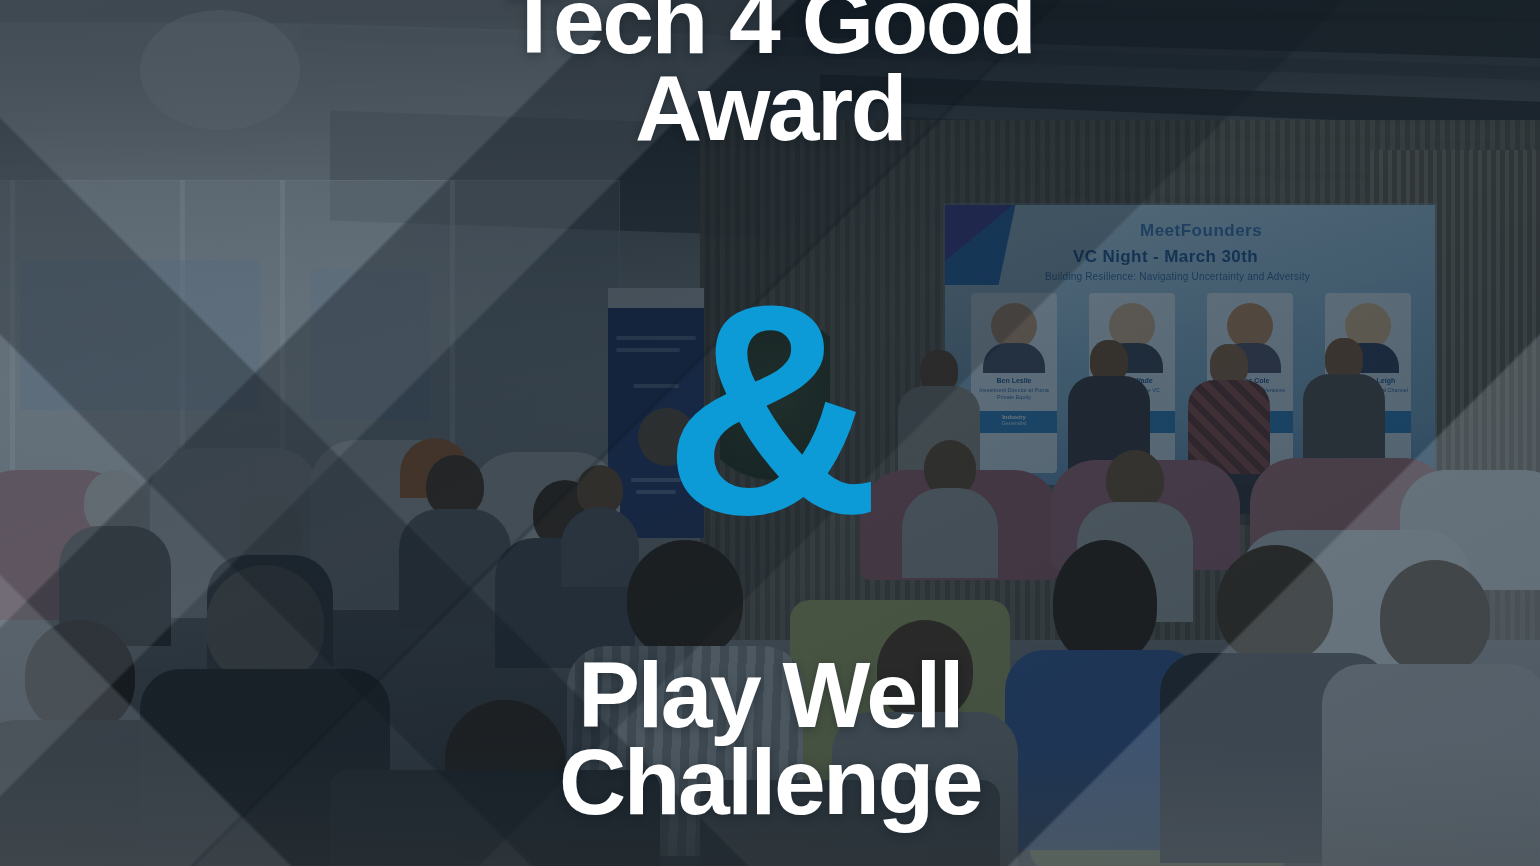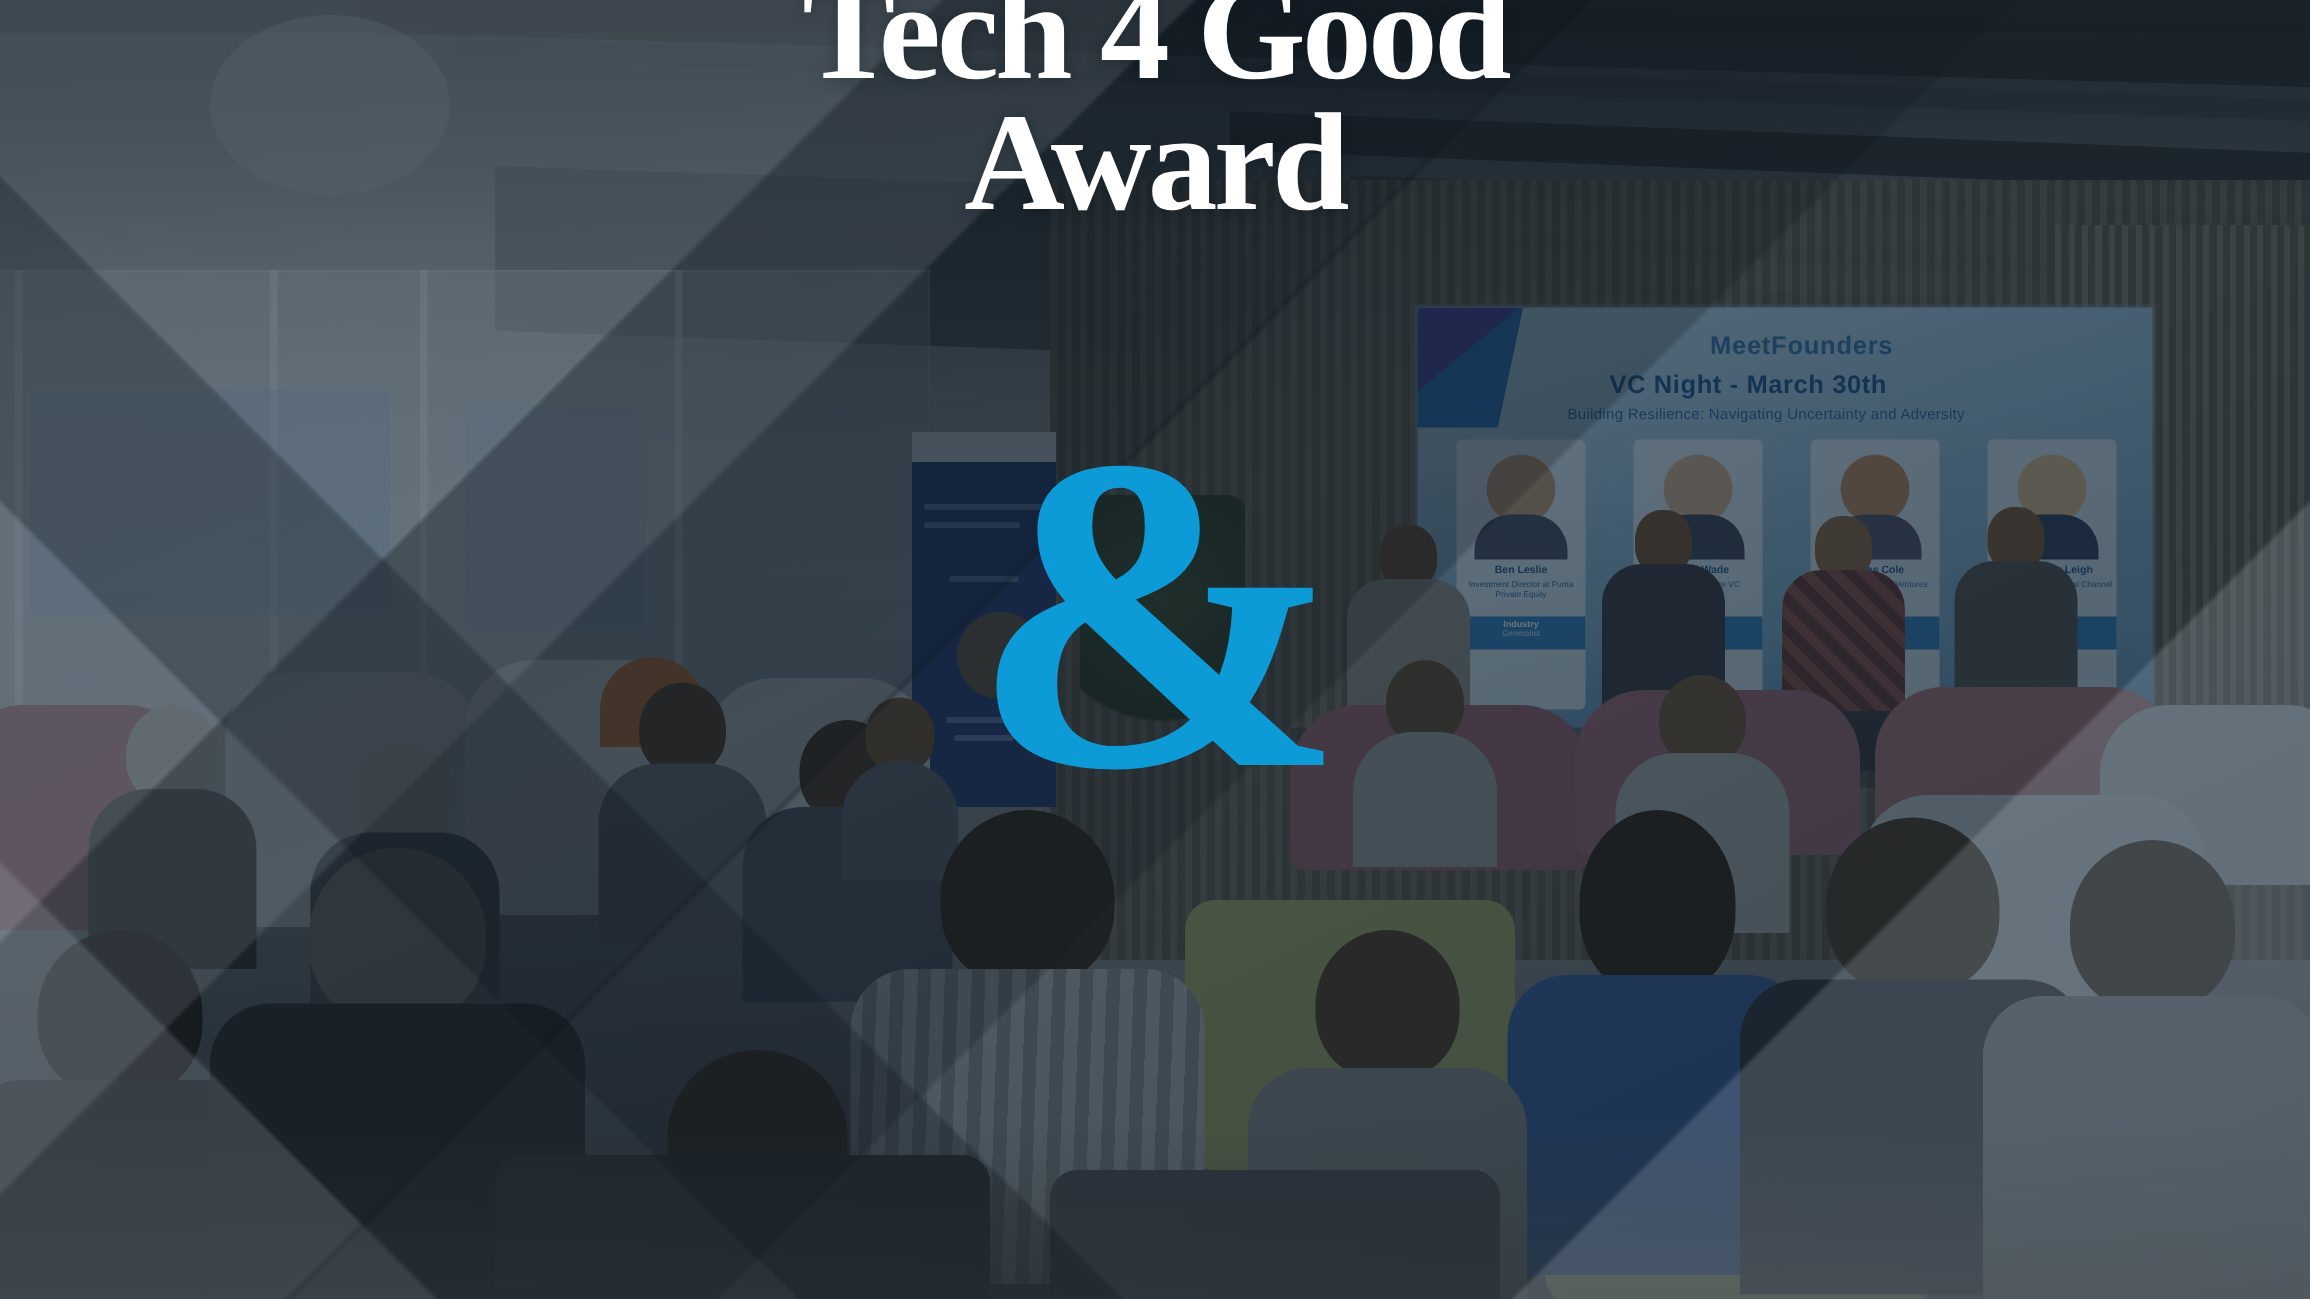--- a/index.html
+++ b/index.html
@@ -83,21 +83,21 @@
   #tint2{background:linear-gradient(155deg,rgba(36,49,60,.52),rgba(44,60,72,.34) 45%,rgba(30,44,56,.5));}
   .diag{position:absolute;inset:0;}
   #band-a{background:linear-gradient(135deg,rgba(210,220,228,.20) 0 33%,rgba(210,220,228,0) 33.2%);}
   #band-b{background:linear-gradient(135deg,rgba(10,18,26,0) 0 26%,rgba(10,18,26,.34) 26.2% 44%,rgba(10,18,26,0) 44.2%);}
   #band-c{background:linear-gradient(315deg,rgba(210,222,232,.18) 0 22%,rgba(210,222,232,0) 22.2%);}
   #band-d{background:linear-gradient(45deg,rgba(216,226,234,.16) 0 12%,rgba(216,226,234,0) 12.2%);}
   #band-e{background:linear-gradient(45deg,rgba(12,20,28,0) 0 22%,rgba(12,20,28,.30) 22.2% 31%,rgba(12,20,28,0) 31.2%);}
   #band-f{background:linear-gradient(315deg,rgba(14,22,30,0) 0 44%,rgba(14,22,30,.24) 44.2% 56%,rgba(14,22,30,0) 56.2%);}
 
   
-  #content{position:absolute;inset:0;font-family:Liberation Serif, serif;}
+  #content{position:absolute;inset:0;}
   .headline{
     position:absolute;width:100%;text-align:center;color:#ffffff;
     font-weight:bold;font-size:93px;line-height:.94;letter-spacing:-2.5px;
     text-shadow:0 2px 10px rgba(10,20,30,.35);
     white-space:pre-line;
   }
   #title-top{top:-22px;}
   #title-bottom{top:652px;}
   #amp{
     position:absolute;left:0;width:100%;top:292px;text-align:center;
@@ -305,15 +305,17 @@
   <div class="diag" id="band-d"></div>
   <div class="diag" id="band-e"></div>
   <div class="diag" id="band-f"></div>
 
   <div id="content">
     <div class="headline" id="title-top">Tech 4 Good
 Award</div>
 
     <div id="amp">&amp;</div>
 
+    <div class="headline" id="title-bottom">Play Well
+Challenge</div>
   </div>
 
 </div>
 
 </body></html>

